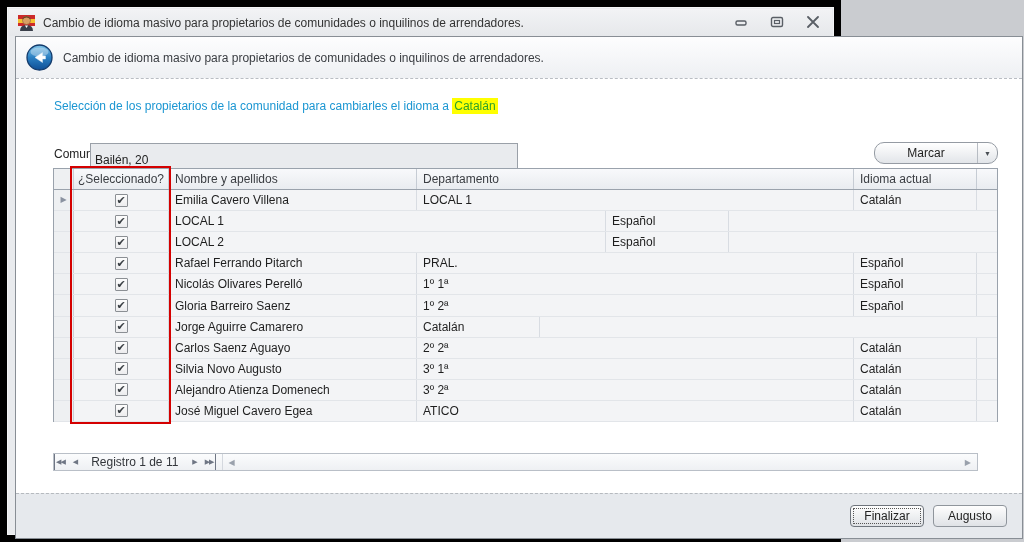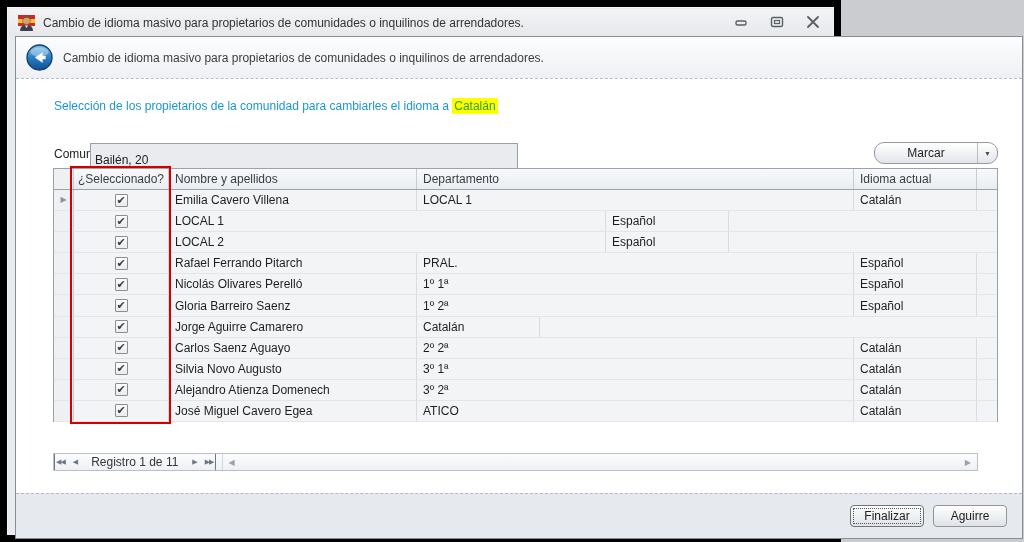--- a/index.html
+++ b/index.html
@@ -290,17 +290,17 @@
       <span class="nav-btn">▶</span>
       <span class="nav-btn nav-bar-r">▶▶</span>
       <div class="hscroll">
         <span class="scroll-arrow">◀</span>
         <span class="scroll-arrow">▶</span>
       </div>
     </div>
 
     <div class="footer">
       <button class="btn btn-default">Finalizar</button>
-      <button class="btn">Aguirre</button>
+      <button class="btn">Augusto</button>
     </div>
 
   </div>
 </div>
 
 </body></html>

